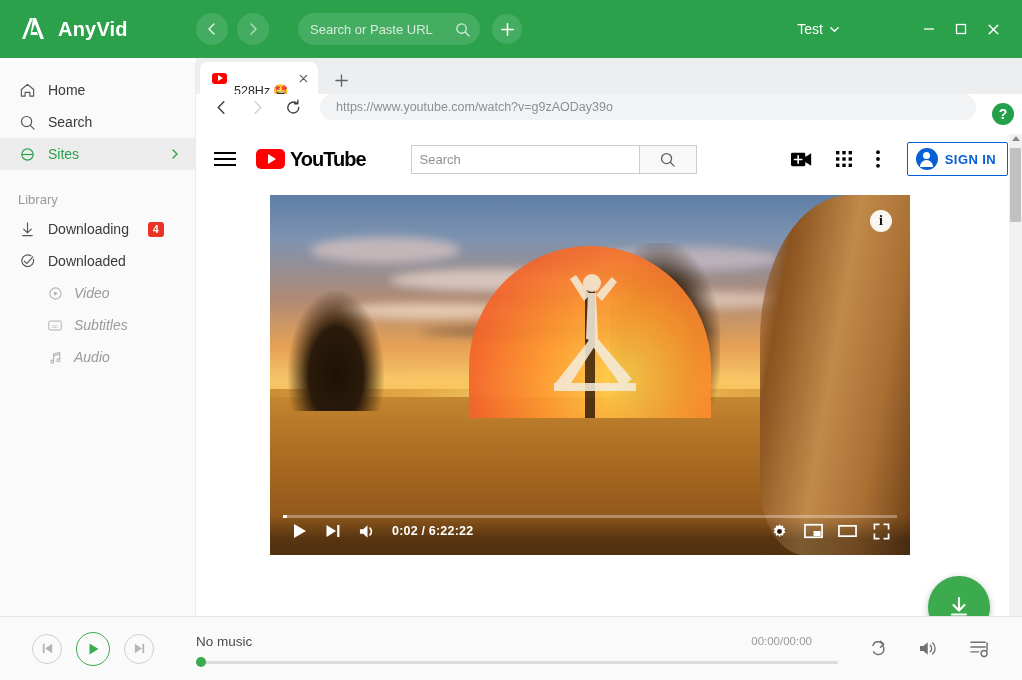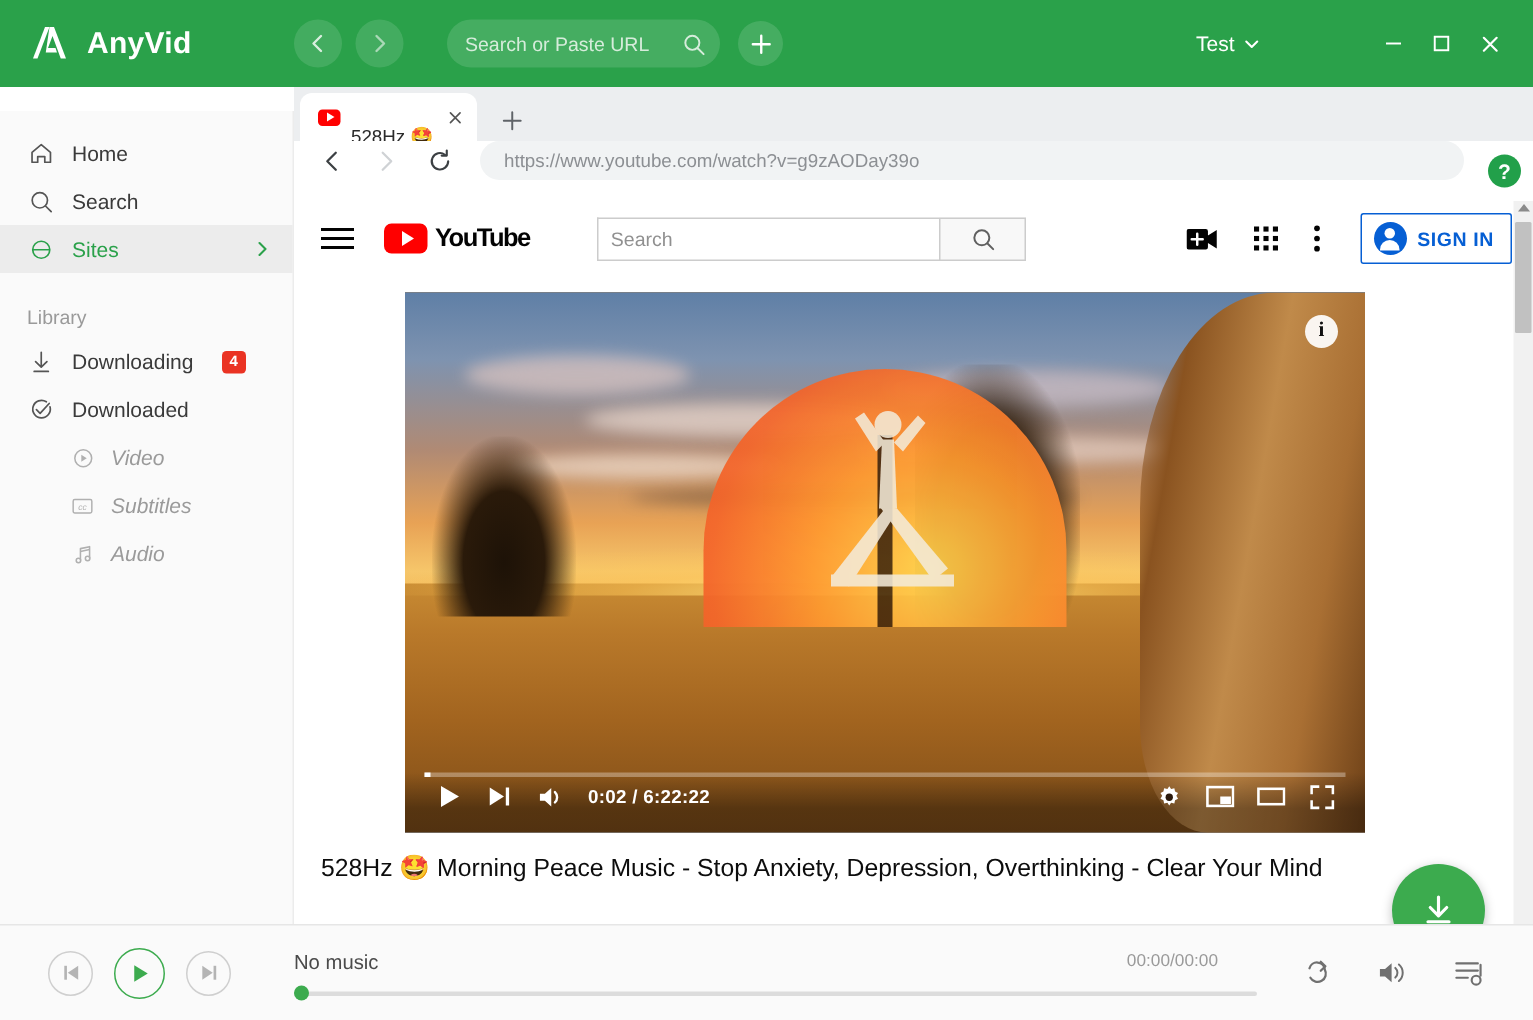--- a/index.html
+++ b/index.html
@@ -56,21 +56,21 @@
 
   .tb-right { margin-left:auto; display:flex; align-items:center; padding-right:14px; gap:2px; }
   .account { color:#fff; font-size:14px; display:flex; align-items:center; gap:6px; margin-right:72px; cursor:pointer;}
   .win-btn {
     width:30px; height:30px; display:flex;align-items:center;justify-content:center;
     color:#fff; cursor:pointer;
   }
 
   
   .sidebar {
-    position:absolute; top:74px; left:0; width:196px; height:558px;
+    position:absolute; top:62px; left:0; width:196px; height:558px;
     background:#fafafa; border-right:1px solid #ececec;
     padding-top:12px;
   }
   .side-item {
     height:32px; display:flex; align-items:center;
     padding-left:18px; font-size:14px; color:#3a3a3a; cursor:pointer;
     gap:12px; position:relative;
   }
   .side-item .ic { width:18px; height:18px; display:flex;align-items:center;justify-content:center; color:#555; flex:0 0 18px;}
   .side-item.active { background:#ececec; color:#2aa14a; }
@@ -144,21 +144,21 @@
   .yt-logo { display:flex; align-items:center; gap:5px; margin-left:20px; cursor:pointer;}
   .yt-logo-mark {
     width:29px; height:20px; background:#ff0000; border-radius:5px;
     display:flex; align-items:center; justify-content:center;
   }
   .yt-logo-mark::after {
     content:""; border-left:8px solid #fff;
     border-top:5px solid transparent; border-bottom:5px solid transparent;
     margin-left:2px;
   }
-  .yt-logo-text { font-size:17px; font-weight:bold; letter-spacing:-1px; color:#030303; }
+  .yt-logo-text { font-size:20px; font-weight:bold; letter-spacing:-1px; color:#030303; }
   .yt-search-wrap { display:flex; margin-left:45px; }
   .yt-search {
     width:228px; height:29px; border:1px solid #ccc; border-right:0;
     display:flex; align-items:center; padding:0 8px;
     font-size:13px; color:#909090; background:#fff;
   }
   .yt-search-btn {
     width:58px; height:29px; border:1px solid #ccc; background:#f8f8f8;
     display:flex;align-items:center;justify-content:center; cursor:pointer;
   }
@@ -649,21 +649,20 @@
                   <svg width="17" height="17" viewBox="0 0 18 18">
                       <path d="M1.5 6 V1.5 H6 M12 1.5 H16.5 V6 M16.5 12 V16.5 H12 M6 16.5 H1.5 V12" stroke="#fff" stroke-width="1.8" fill="none" stroke-linecap="square"></path>
                     </svg>
                 </span>
               </span>
             </div>
           </div>
         </div>
       </div>
 
-      <div class="vid-title">528Hz 🤩 Morning Peace Music - Stop Anxiety, Depression, Overthinking - Clear Your Mind</div>
 
       <div class="pagescroll">
         <span class="arrow"></span>
         <span class="thumb"></span>
       </div>
 
       <div class="fab">
         <span>
           <svg width="28" height="28" viewBox="0 0 28 28">
               <path d="M14 5 V17 M8.5 12 L14 17.6 L19.5 12" stroke="#fff" stroke-width="2.1" fill="none" stroke-linecap="round" stroke-linejoin="round"></path>

